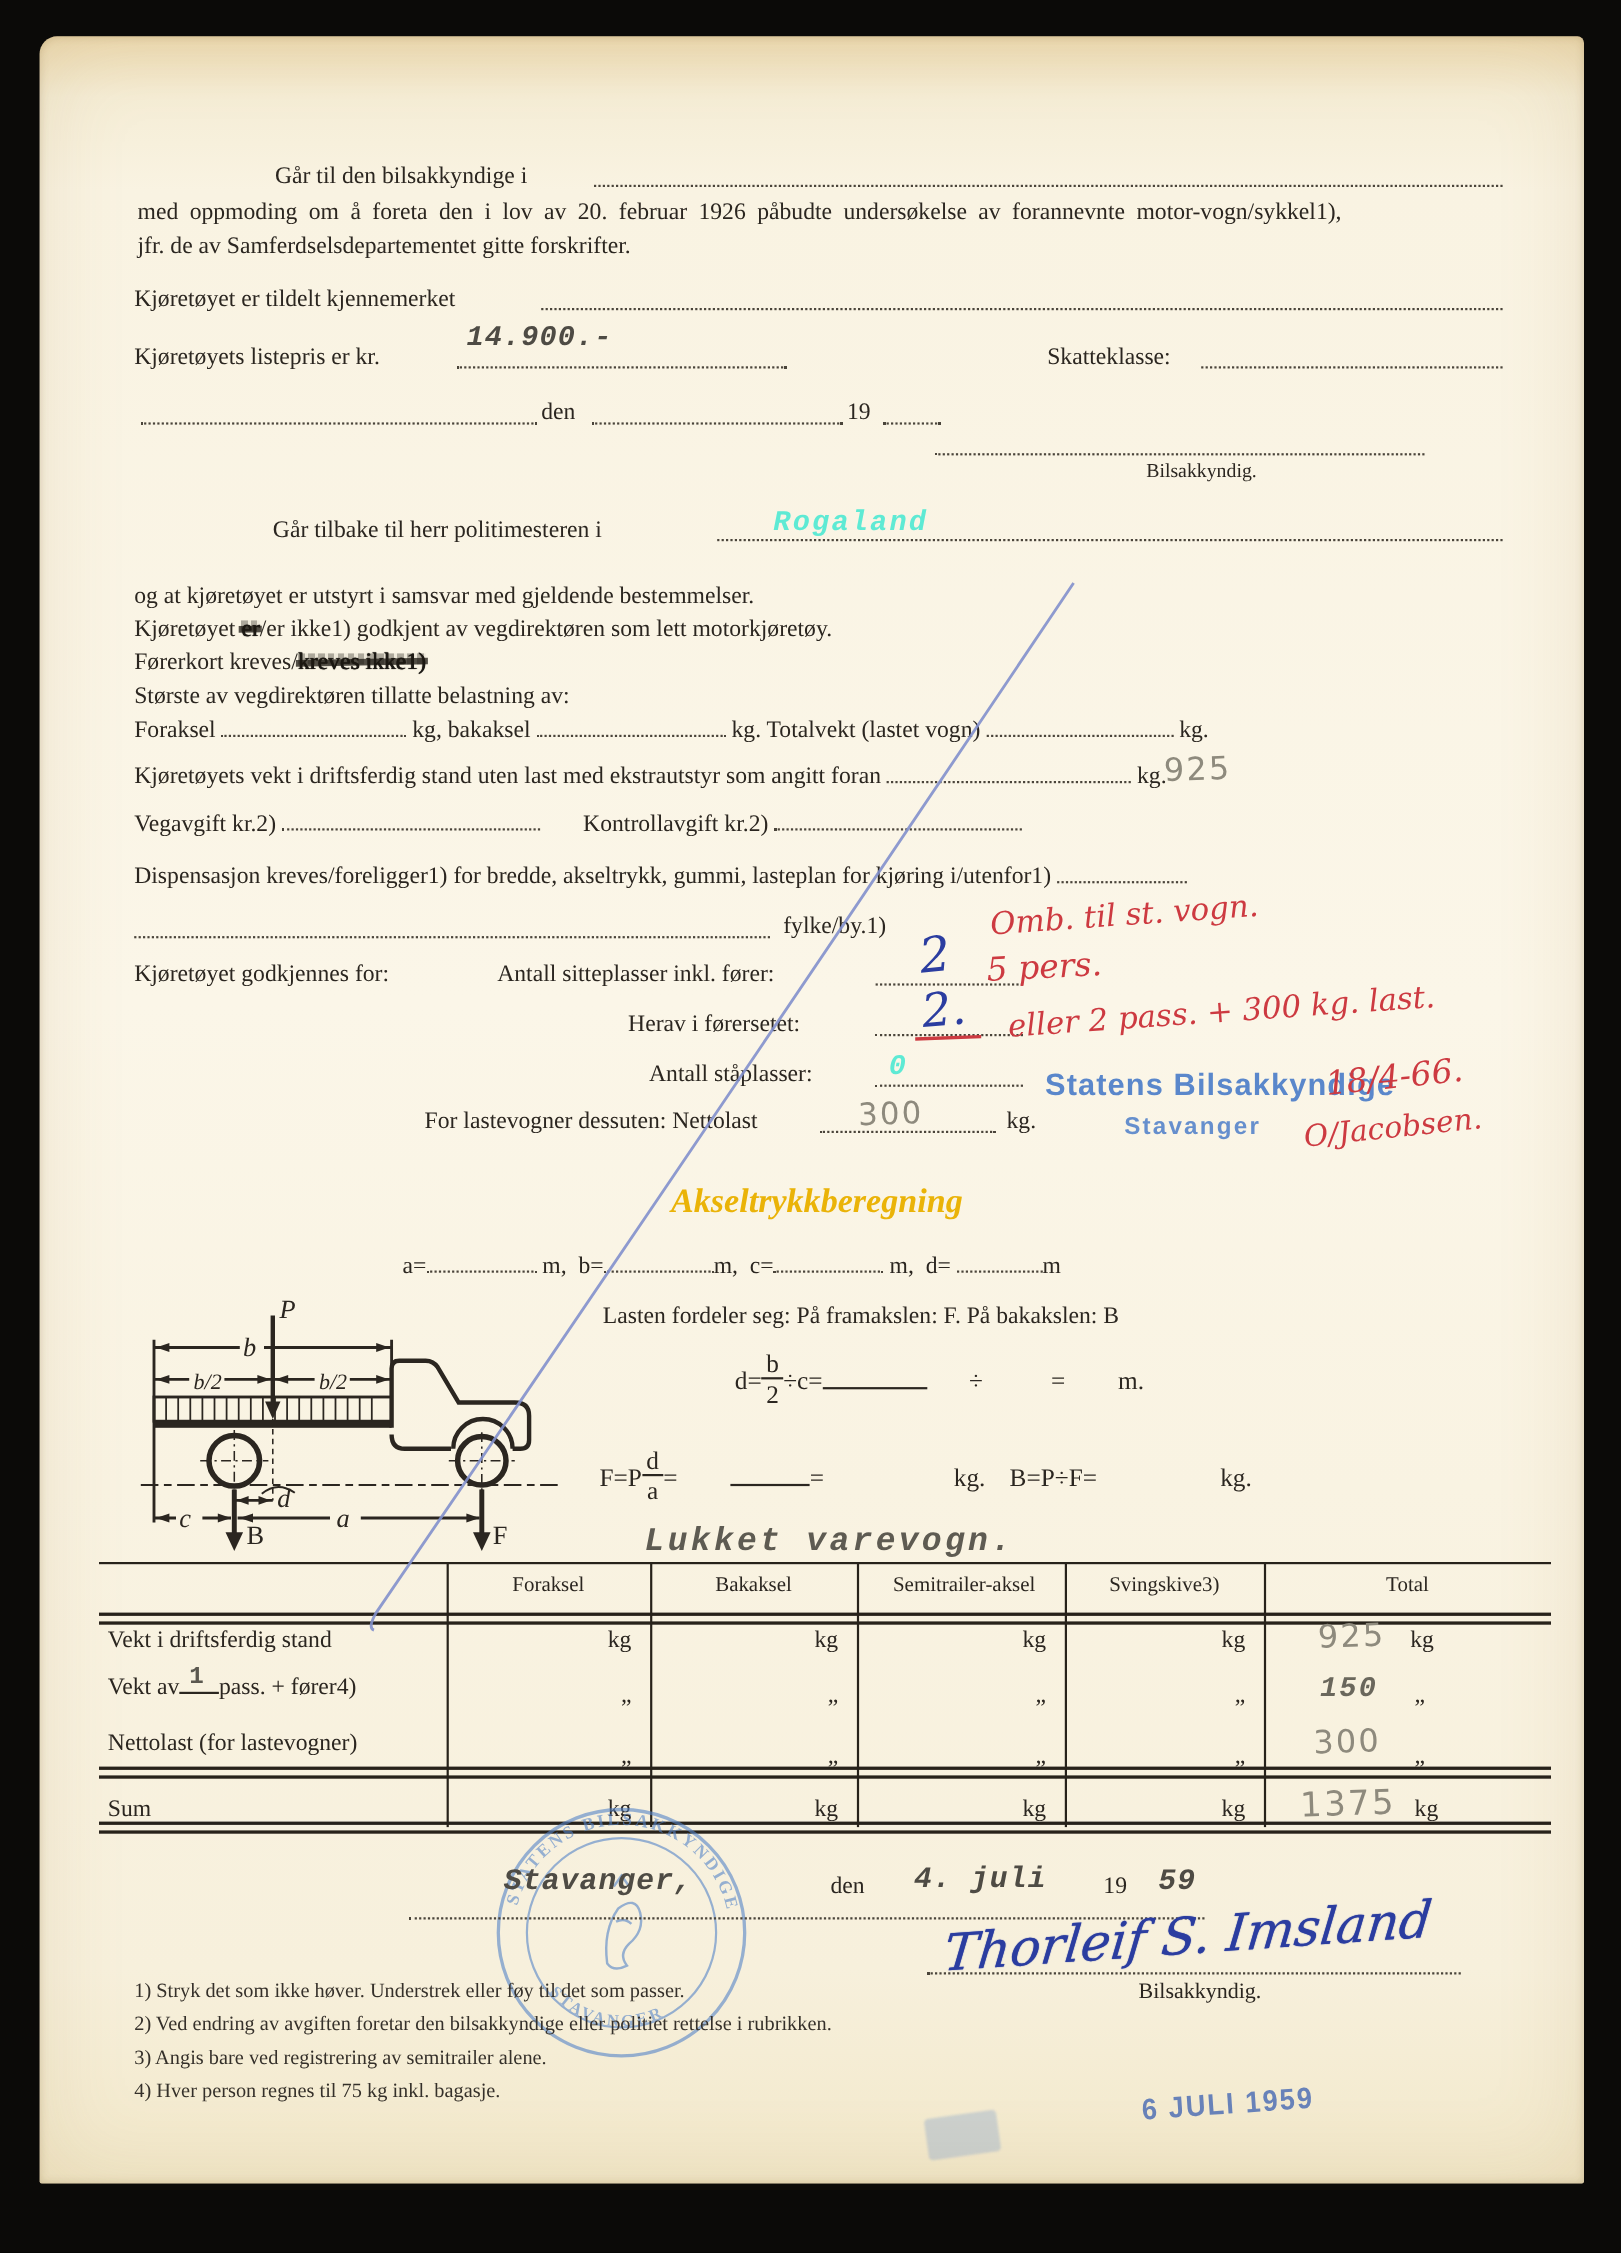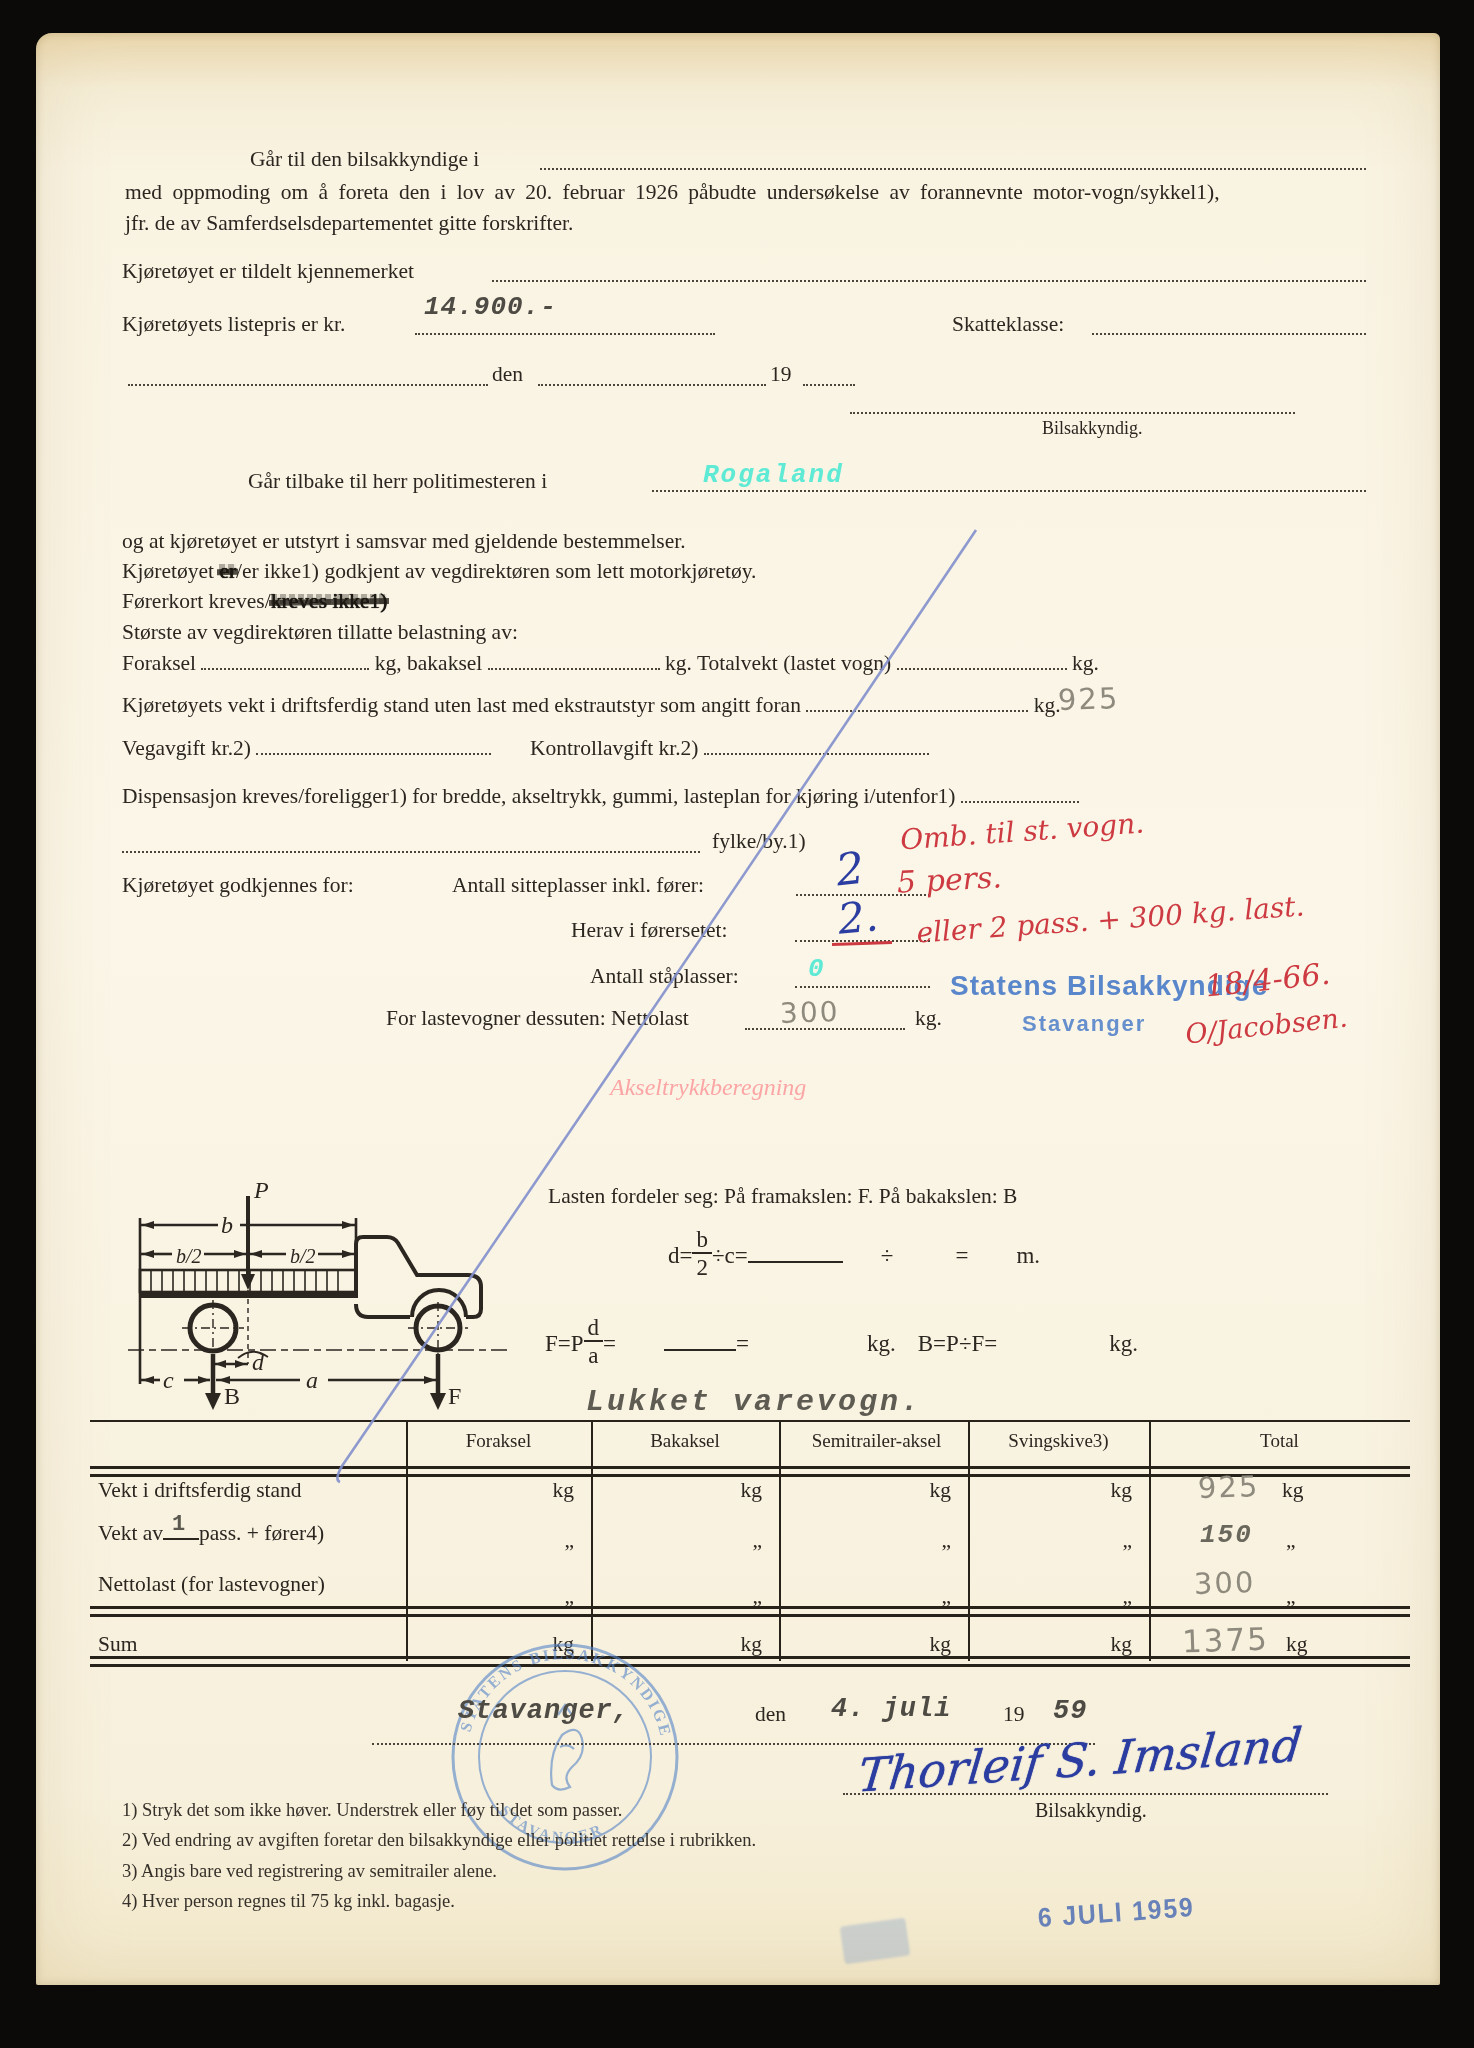--- a/index.html
+++ b/index.html
@@ -137,22 +137,30 @@
   <div class="abs stampblue" style="left:950px;top:970px;font-size:28px;letter-spacing:1px;opacity:.92;">Statens Bilsakkyndige</div>
   <div class="abs stampblue" style="left:1022px;top:1011px;font-size:22px;letter-spacing:2px;opacity:.85;">Stavanger</div>
   <div class="abs redink" style="left:1205px;top:962px;font-size:30px;transform:rotate(-6deg);">18/4-66.</div>
   <div class="abs redink" style="left:1185px;top:1010px;font-size:27px;transform:rotate(-6deg);">O/Jacobsen.</div>
 
   <div class="abs t" style="left:386px;top:1006px;">For lastevogner dessuten: Nettolast</div>
   <div class="dl" style="left:745px;top:1028px;width:160px;"></div>
   <div class="abs pencil" style="left:780px;top:996px;font-size:28px;">300</div>
   <div class="abs t" style="left:915px;top:1006px;">kg.</div>
 
-  <div class="abs" style="left:610px;top:1074px;font-size:24px;font-style:italic;font-weight:normal;color:#fca5a5;">Akseltrykkberegning</div>
-
+  <div class="abs" style="left:610px;top:1074px;font-size:31px;font-style:italic;font-weight:bold;color:#eab308;">Akseltrykkberegning</div>
+
+  <div class="abs t" style="left:366px;top:1138px;">
+    <span>a=</span><span class="idot" style="width:100px;"></span>
+    <span>m,</span>&nbsp;
+    <span>b=</span><span class="idot" style="width:100px;"></span><span>m,</span>&nbsp;
+    <span>c=</span><span class="idot" style="width:100px;"></span>
+    <span>m,</span>&nbsp;
+    <span>d=</span>&nbsp;<span class="idot" style="width:78px;"></span><span>m</span>
+  </div>
 
   <div class="abs t" style="left:548px;top:1184px;">Lasten fordeler seg: På framakslen: F. På bakakslen: B</div>
 
   <div class="abs t" style="left:668px;top:1228px;font-size:23px;">
     <span>d=</span><span class="frac"><span class="fn">b</span><span class="fd">2</span></span><span>÷c=</span><span class="sline" style="width:95px;"></span><span style="margin-left:38px;">÷</span><span style="margin-left:62px;">=</span><span style="margin-left:48px;">m.</span>
   </div>
 
   <div class="abs t" style="left:545px;top:1316px;font-size:23px;">
     <span>F=P</span><span class="frac"><span class="fn">d</span><span class="fd">a</span></span><span>=</span><span class="sline" style="width:72px;margin-left:48px;"></span><span>=</span><span style="margin-left:118px;">kg.</span><span style="margin-left:22px;">B=P÷F=</span><span style="margin-left:112px;">kg.</span>
   </div>

